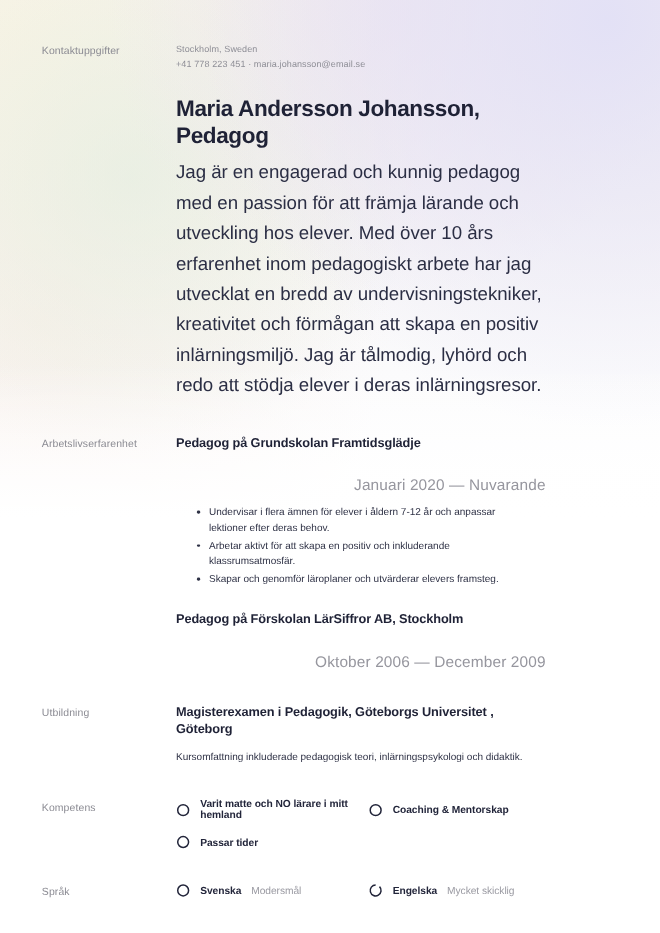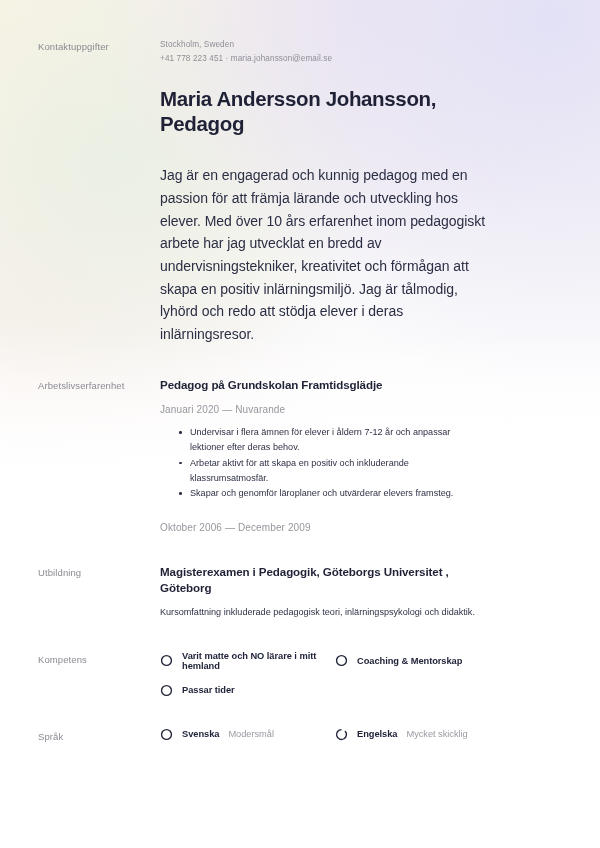--- a/index.html
+++ b/index.html
@@ -79,44 +79,45 @@
   .name-title {
     margin-top: 21px;
     font-size: 20.5px;
     font-weight: bold;
     letter-spacing: -0.35px;
     color: #1f2236;
     line-height: 1.2;
   }
 
   .summary {
-    margin-top: 28px;
-    font-size: 14px;
+    margin-top: 7px;
+    font-size: 17px;
     line-height: 1.62;
     color: #2b2e44;
     letter-spacing: -0.05px;
     max-width: 400px;
   }
 
   
   .section { margin-top: 31px; }
   .entry + .entry { margin-top: 21px; }
 
   .entry-title {
     font-size: 11.6px;
     font-weight: bold;
     color: #1f2236;
     letter-spacing: -0.1px;
     line-height: 1.35;
   }
   .entry-date {
-    margin-top: 12px;
-    font-size: 10px;
+    margin-top: 22px;
+    font-size: 14px;
     color: #96969e;
     letter-spacing: 0.12px;
+    text-align: right;
   }
 
   ul.bullets {
     margin-top: 10px;
     padding-left: 30px;
     list-style: none;
   }
   ul.bullets li {
     position: relative;
     font-size: 9.1px;
@@ -206,20 +207,21 @@
         <div class="entry-title">Pedagog på Grundskolan Framtidsglädje</div>
         <div class="entry-date">Januari 2020 — Nuvarande</div>
         <ul class="bullets">
           <li>Undervisar i flera ämnen för elever i åldern 7-12 år och anpassar lektioner efter deras behov.</li>
           <li>Arbetar aktivt för att skapa en positiv och inkluderande klassrumsatmosfär.</li>
           <li>Skapar och genomför läroplaner och utvärderar elevers framsteg.</li>
         </ul>
       </div>
 
       <div class="entry">
+        <div class="entry-title">Pedagog på Förskolan LärSiffror AB, Stockholm</div>
         <div class="entry-date">Oktober 2006 — December 2009</div>
       </div>
 
     </div>
   </div>
 
   <div class="row section">
     <div class="col-label">Utbildning</div>
     <div class="col-body">
       <div class="entry">

